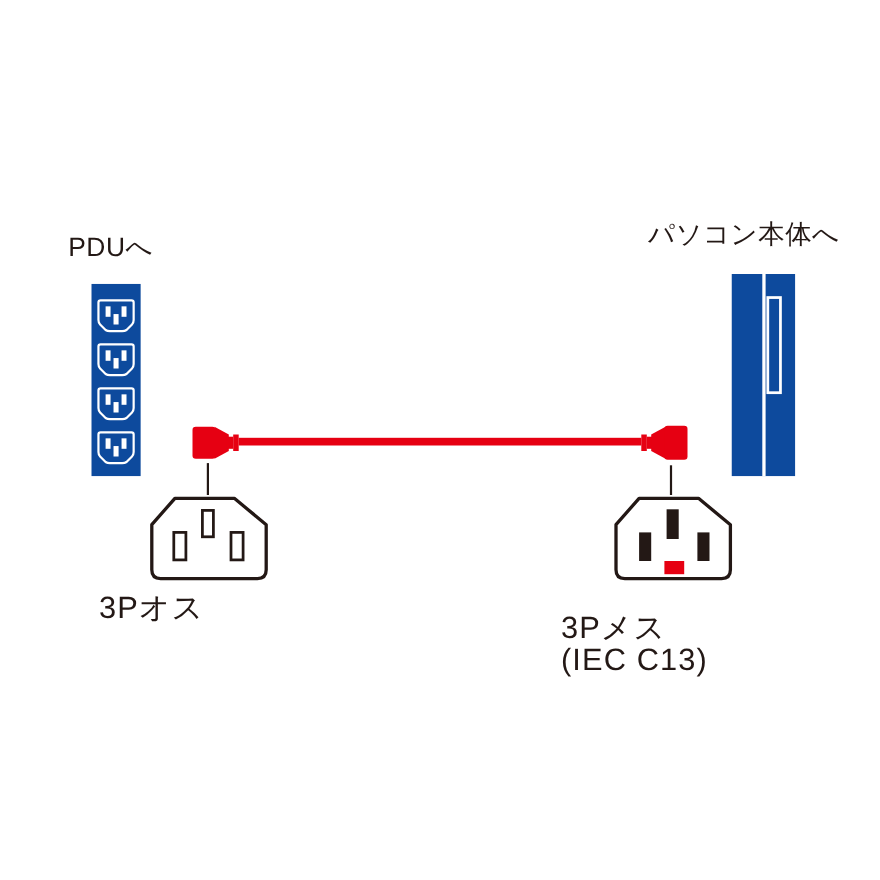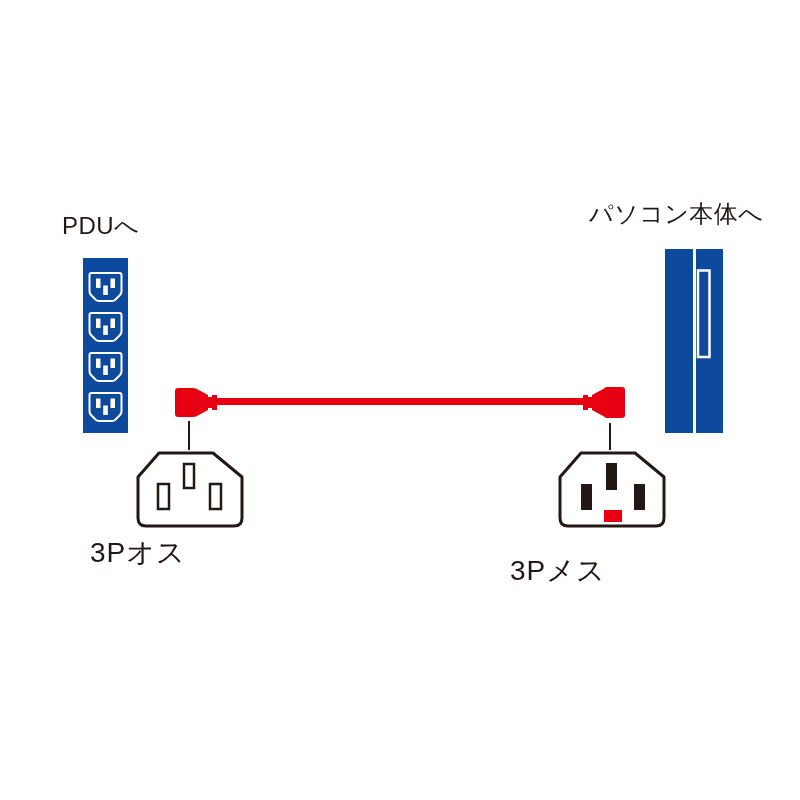--- a/index.html
+++ b/index.html
@@ -88,15 +88,16 @@
     <rect class="fk" x="24" y="35" width="11" height="26"></rect>
     <rect class="fk" x="77" y="35" width="11" height="26"></rect>
     <rect class="fr" x="47" y="61" width="18" height="12"></rect>
   </svg>
 
   <div class="abs conn-label" style="left:90px; top:538px; width:200px;">
     <div>3Pオス</div>
   </div>
   <div class="abs conn-label" style="left:510px; top:538px; width:200px;margin-top:18px;">
     <div>3Pメス</div>
+    <div>(IEC C13)</div>
   </div>
 
 </div>
 
 </body></html>

